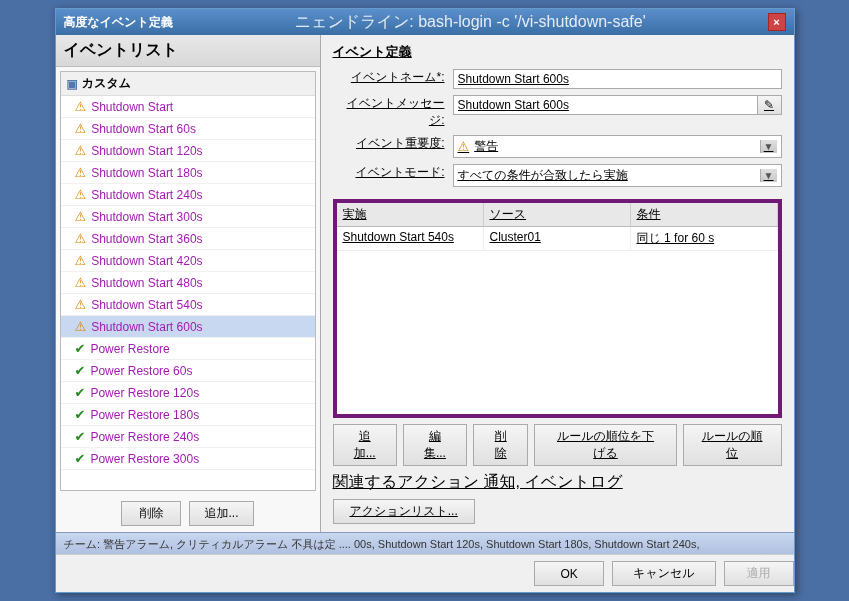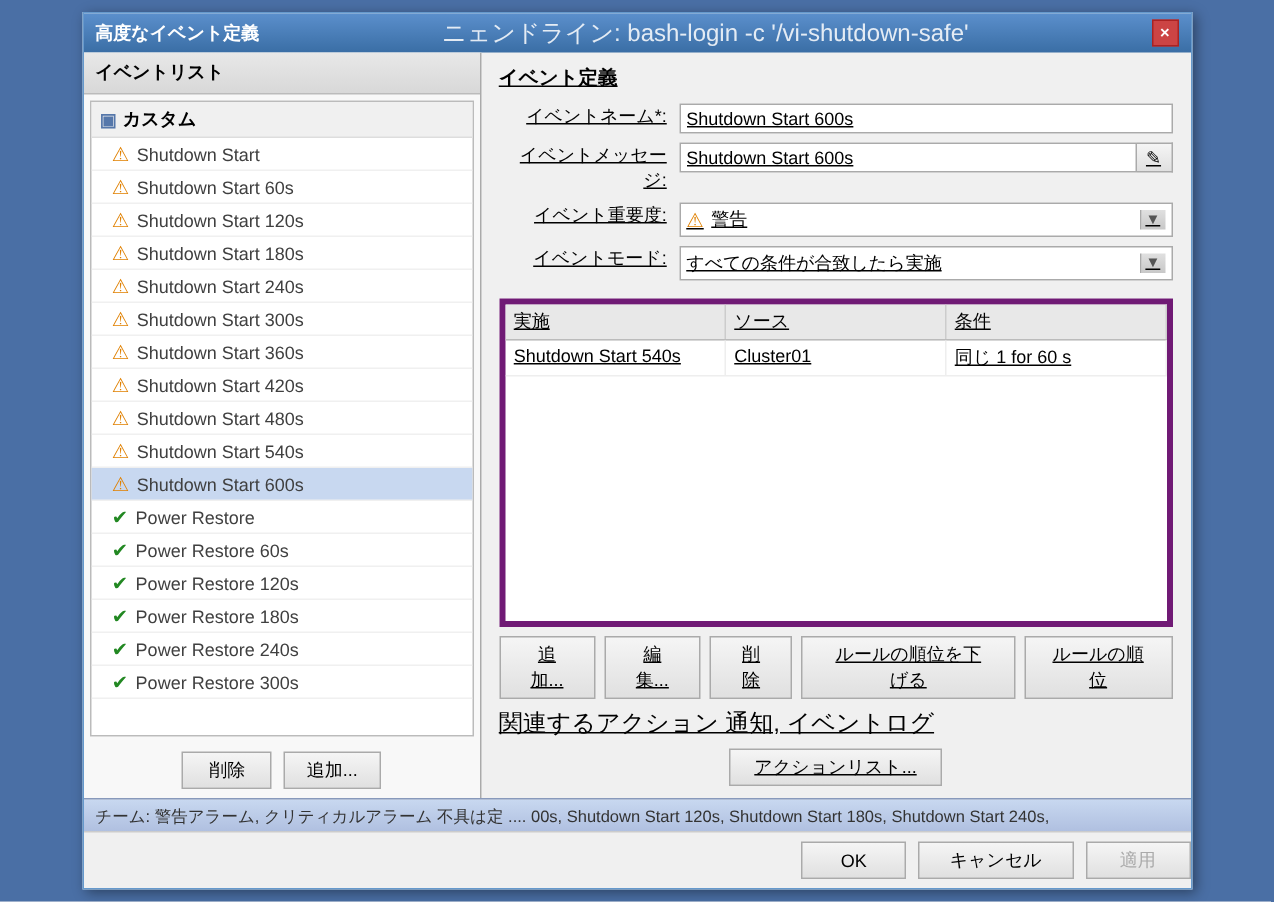--- a/index.html
+++ b/index.html
@@ -66,21 +66,21 @@
       display: flex;
       flex-direction: column;
       background: #f8f8f8;
       flex-shrink: 0;
     }
     .panel-title {
       background: linear-gradient(to bottom, #e8e8e8, #d8d8d8);
       border-bottom: 1px solid #bbb;
       padding: 5px 8px;
       font-weight: bold;
-      font-size: 12px;
+      font-size: 16px;
       flex-shrink: 0;
     }
     .event-list-container {
       flex: 1;
       overflow-y: auto;
       border: 1px solid #bbb;
       margin: 4px;
       background: white;
     }
     .event-list-container::-webkit-scrollbar {
@@ -117,21 +117,21 @@
     }
     .list-item.selected {
       background: #c8d8f0;
     }
     .list-item .item-icon {
       margin-right: 5px;
       font-size: 13px;
     }
     .list-item .item-label {
       font-size: 12px;
-      color: #404040;
+      color: #a21caf;
     }
     .icon-warning { color: #e08000; }
     .icon-ok { color: #228822; }
     .left-buttons {
       display: flex;
       justify-content: center;
       gap: 8px;
       padding: 6px 4px;
       flex-shrink: 0;
     }
@@ -278,21 +278,21 @@
       font-size: 12px;
       font-family: "Meiryo", sans-serif;
     }
     .related-actions {
       font-size: 16px;
       flex-shrink: 0;
       margin-bottom: 6px;
     }
     .bottom-right-area {
       display: flex;
-      justify-content: center;
+      justify-content: flex-start;
       flex-shrink: 0;
     }
     
     .bottom-bar {
       background: linear-gradient(to bottom, #c8d8f0, #b0c0e0);
       border-top: 1px solid #8899bb;
       padding: 4px 8px;
       font-size: 11px;
       color: #333;
       flex-shrink: 0;

